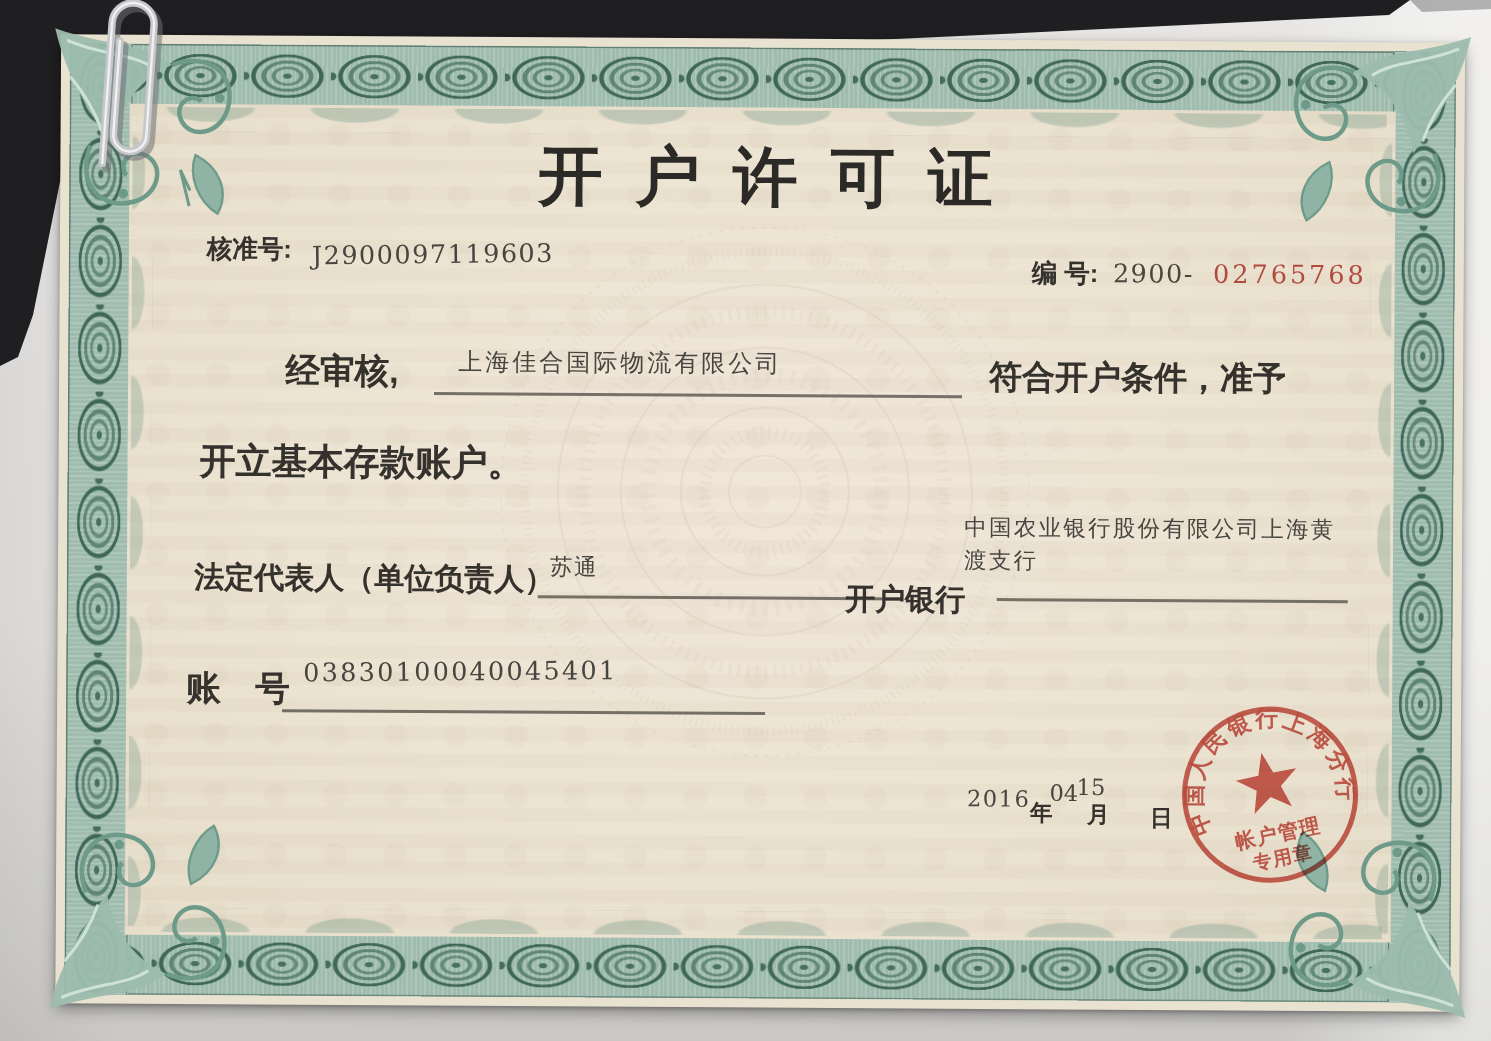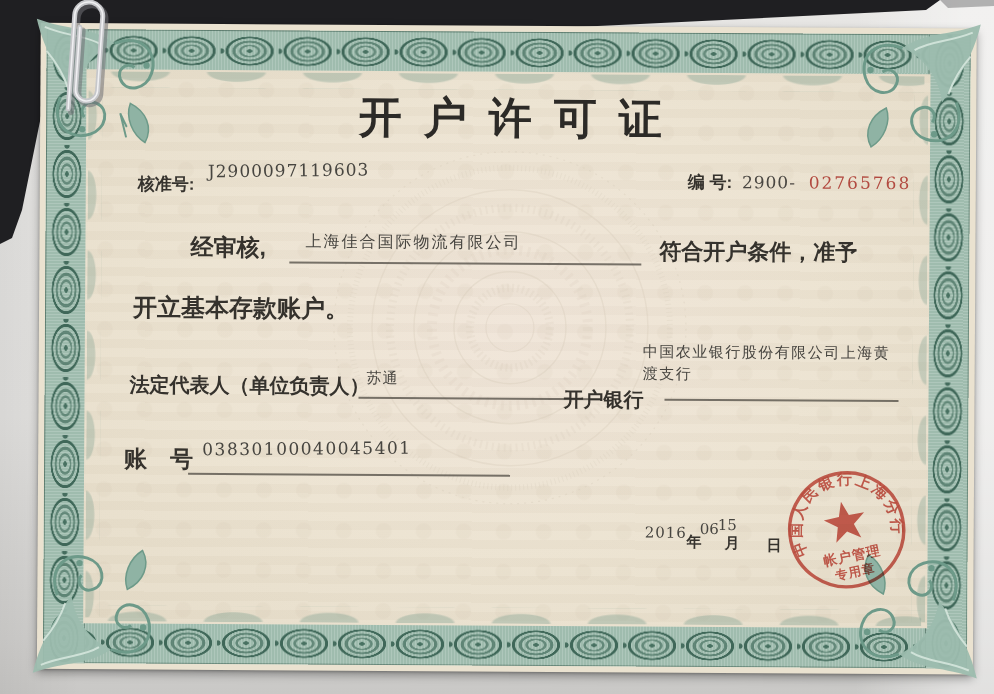--- a/index.html
+++ b/index.html
@@ -186,21 +186,21 @@
       <circle r="96" stroke-width="1.4" opacity=".55"></circle>
       <circle r="78" stroke-width="10" stroke-dasharray="3 5" opacity=".3"></circle>
       <circle r="56" stroke-width="1.4" opacity=".55"></circle>
       <circle r="40" stroke-width="8" stroke-dasharray="2 3" opacity=".35"></circle>
       <circle r="24" stroke-width="1.2" opacity=".5"></circle>
     </g>
   </svg>
 
   <div class="abs title">开户许可证</div>
 
-  <div class="abs lbl" style="left:98px; top:149px; font-size:17px;">核准号:</div>
+  <div class="abs lbl" style="left:98px; top:131px; font-size:17px;">核准号:</div>
   <div class="abs val" style="left:168px; top:136px; font-size:17px; letter-spacing:1px; transform:rotate(-1deg);">J2900097119603</div>
 
   <div class="abs" style="left:648px; top:144px; font-size:17px;">
     <span class="lbl">编 号:</span>
     <span class="val" style="margin-left:5px; letter-spacing:1px; color:#4a4742;">2900-</span>
     <span class="val red" style="margin-left:8px; letter-spacing:2px;">02765768</span>
   </div>
 
   <div class="abs lbl" style="left:151px; top:208px; font-size:23px;">经审核,</div>
   <div class="abs val" style="left:266px; top:207px; font-size:16px; letter-spacing:2px;">上海佳合国际物流有限公司</div>
@@ -217,21 +217,21 @@
   <div class="abs val" style="left:604px; top:316px; font-size:15px; letter-spacing:1.5px;">中国农业银行股份有限公司上海黄</div>
   <div class="abs val" style="left:604px; top:338px; font-size:15px; letter-spacing:1.5px;text-align:right;">渡支行</div>
   <div class="underline" style="left:626px; top:372px; width:234px;"></div>
 
   <div class="abs lbl" style="left:86px; top:420px; font-size:23px;">账　号</div>
   <div class="abs val" style="left:164px; top:414px; font-size:17px; letter-spacing:1.5px; transform:rotate(-0.8deg);">03830100040045401</div>
   <div class="underline" style="left:150px; top:449px; width:322px;"></div>
 
   <div class="abs val" style="left:607px; top:497px; font-size:15px; letter-spacing:1px;">2016</div>
   <div class="abs lbl" style="left:649px; top:506px; font-size:15px;">年</div>
-  <div class="abs val" style="left:662px; top:493px; font-size:15px;">06</div>
+  <div class="abs val" style="left:662px; top:493px; font-size:15px;">04</div>
   <div class="abs lbl" style="left:687px; top:507px; font-size:15px;">月</div>
   <div class="abs val" style="left:680px; top:489px; font-size:15px;">15</div>
   <div class="abs lbl" style="left:729px; top:509px; font-size:15px;">日</div>
 
   <svg class="seal" viewBox="-70 -70 140 140">
     <g transform="rotate(-12)" fill="#c8493e">
       <circle r="57" fill="none" stroke="#c8493e" stroke-width="3.4" opacity=".9"></circle>
       <path id="sealArc" d="M -42.5 16 A 45.5 45.5 0 1 1 42.5 16" fill="none"></path>
       <text font-size="15" font-family="Liberation Sans, sans-serif" font-weight="bold" letter-spacing="2.5" opacity=".92">
         <textPath href="#sealArc">中国人民银行上海分行</textPath>

